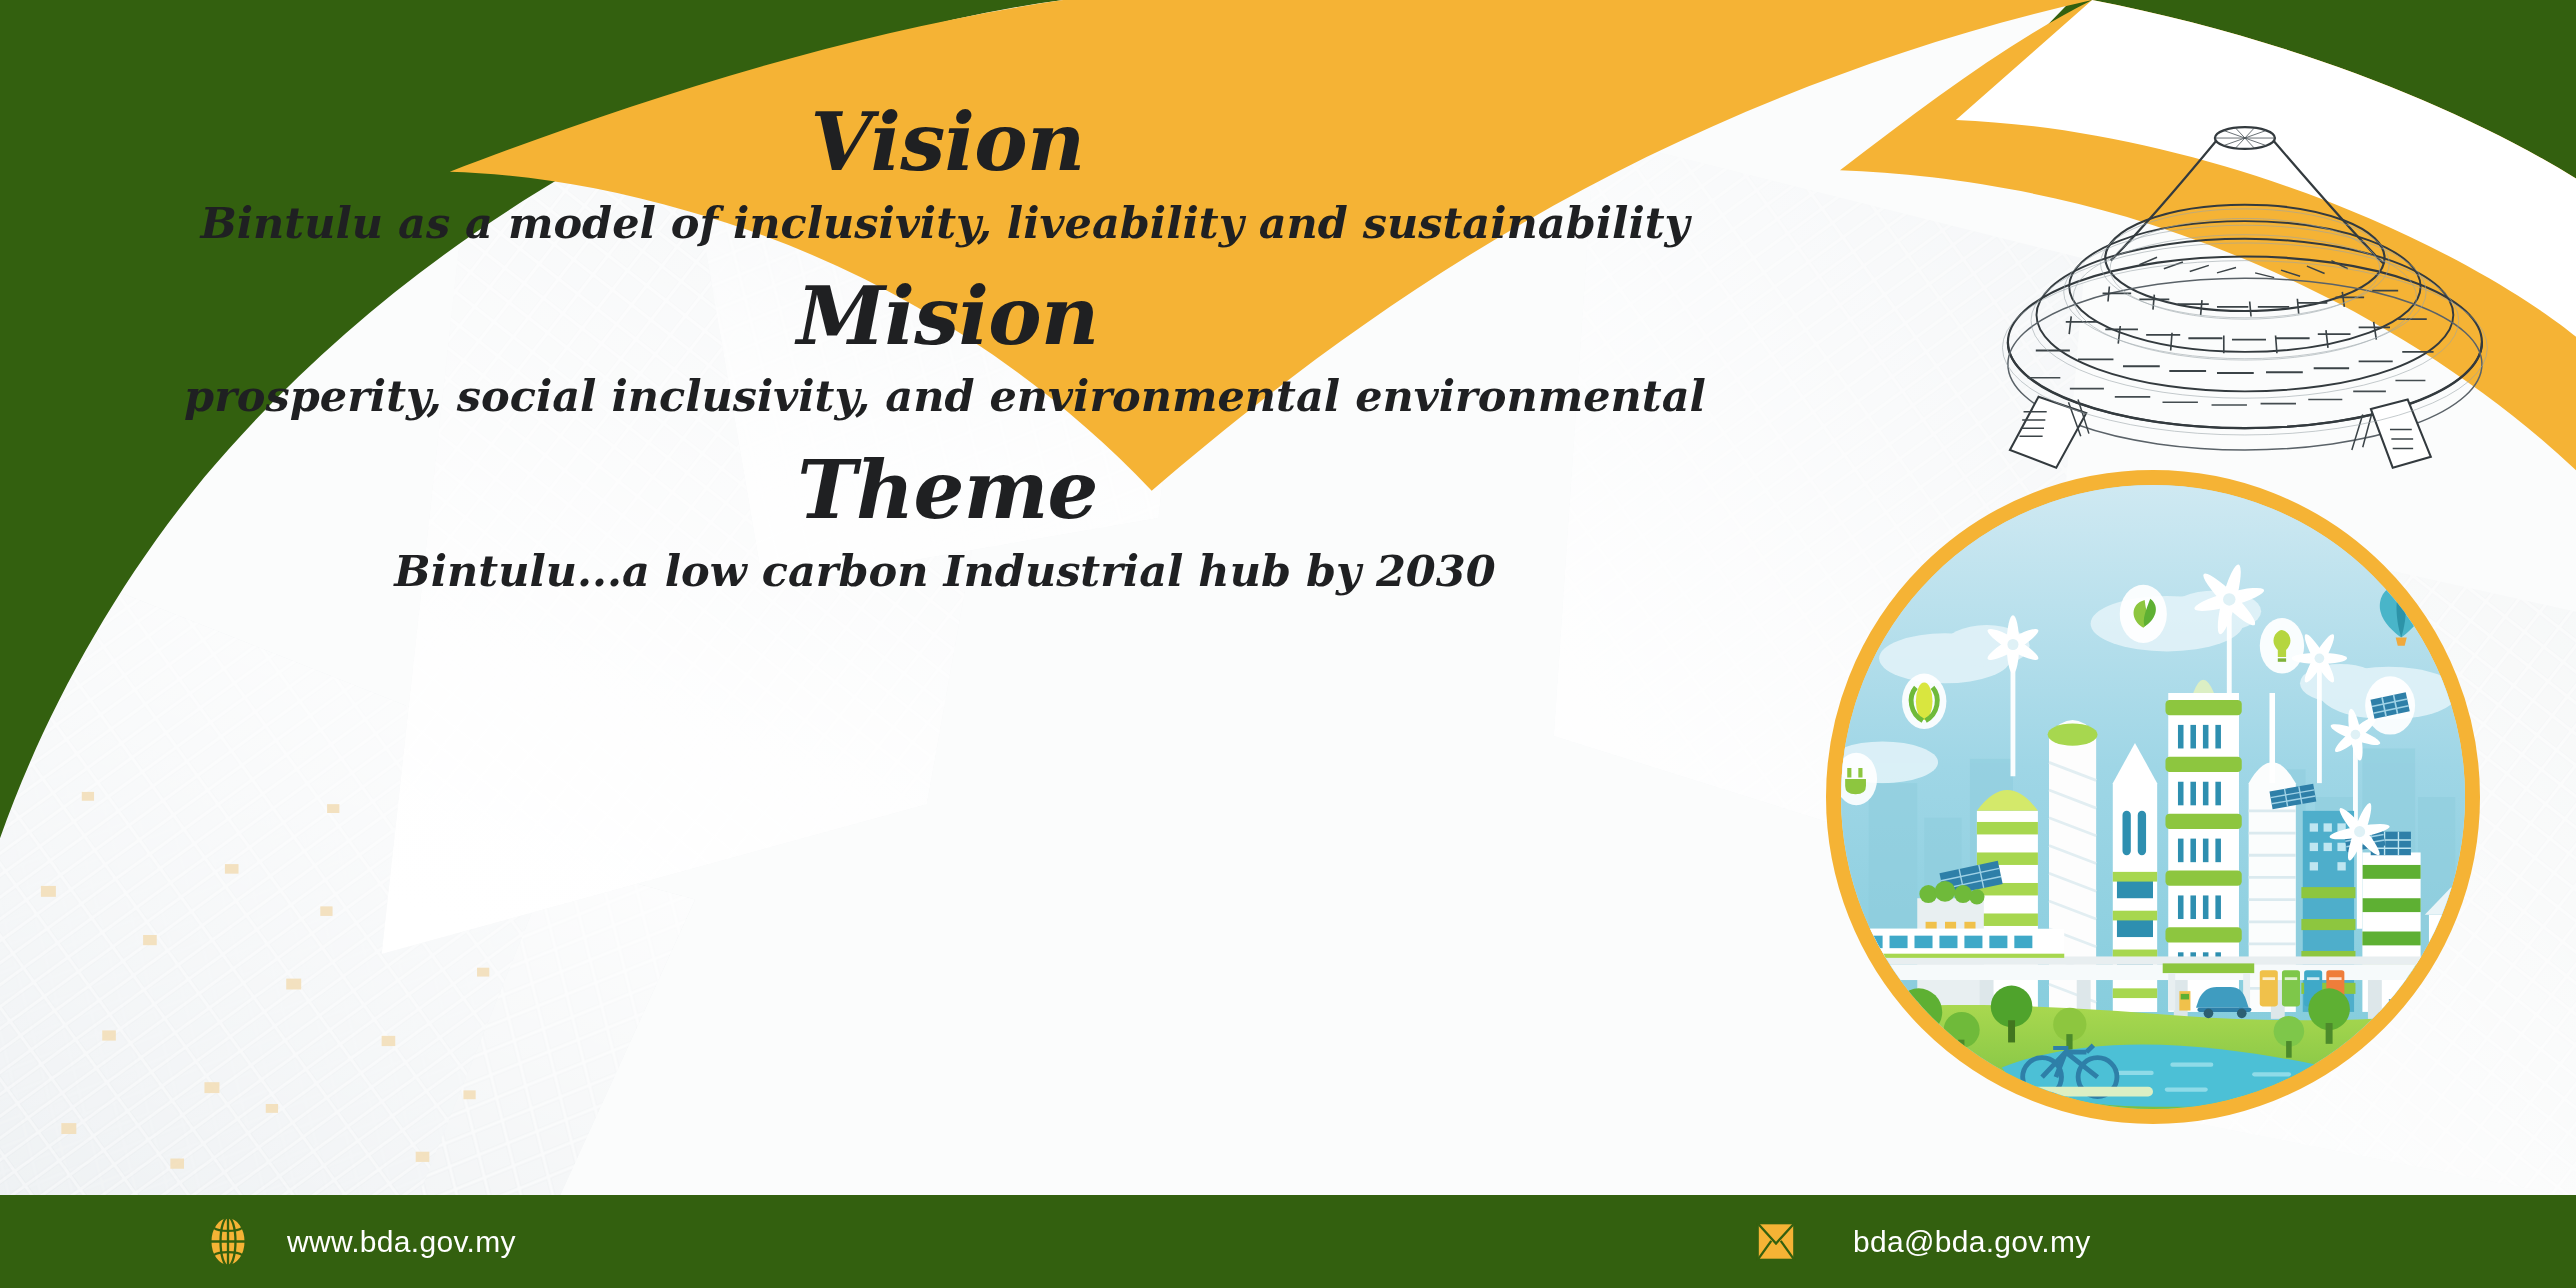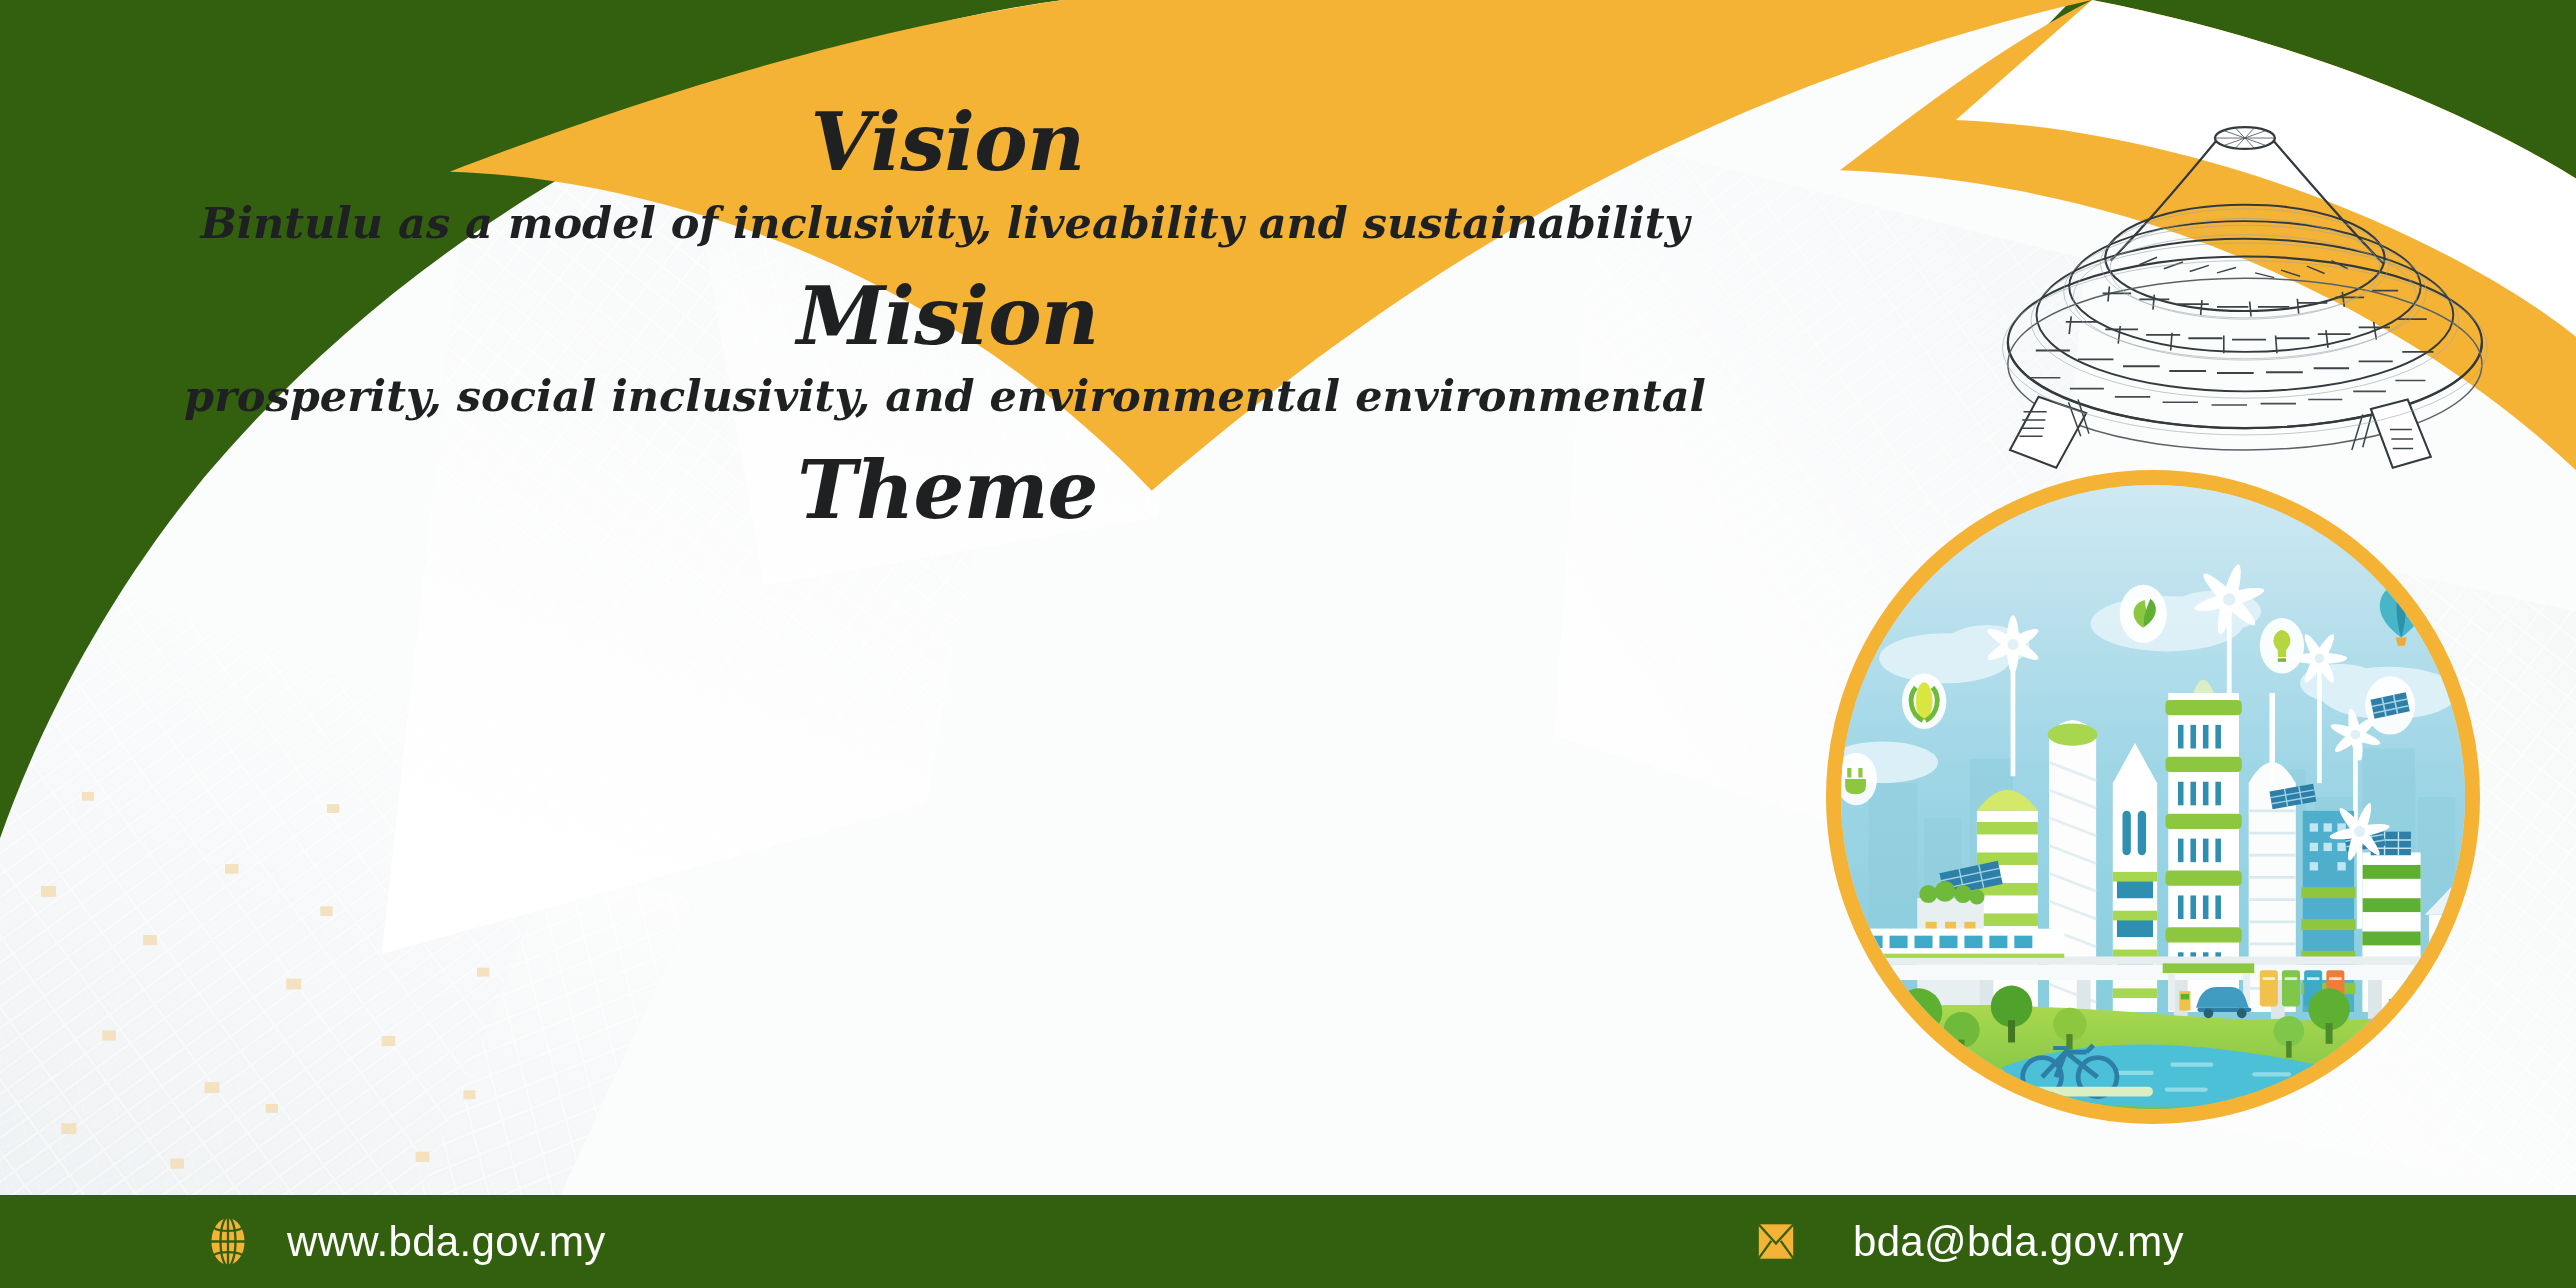--- a/index.html
+++ b/index.html
@@ -106,21 +106,21 @@
   #foot-web{left:204px;}
   #foot-mail{left:1752px;gap:18px;}
   .foot-icon{
     width:48px;height:53px;
     margin-right:35px;
     flex:0 0 auto;
   }
   .foot-icon svg{display:block;width:100%;height:100%;}
   .foot-text{
     font-family:"Liberation Sans",sans-serif;
-    font-size:42px;
+    font-size:30px;
     color:#ffffff;
     letter-spacing:0.3px;
     white-space:nowrap;
   }
 </style>
 </head>
 <body>
 
 <div id="banner">
 
@@ -691,20 +691,21 @@
       <div class="sub">Bintulu as a model of inclusivity, liveability and sustainability</div>
     </div>
 
     <div class="blk-mission">
       <div class="heading">Mision</div>
       <div class="sub">prosperity, social inclusivity, and environmental environmental</div>
     </div>
 
     <div class="blk-theme">
       <div class="heading">Theme</div>
+      <div class="sub">Bintulu...a low carbon Industrial hub by 2030</div>
     </div>
 
   </div>
 
   <div id="footer">
 
     <div class="foot-item" id="foot-web">
       <span class="foot-icon">
         <svg viewBox="0 0 70 78">
           <ellipse cx="35" cy="39" rx="26" ry="36" fill="#F5B335"></ellipse>

